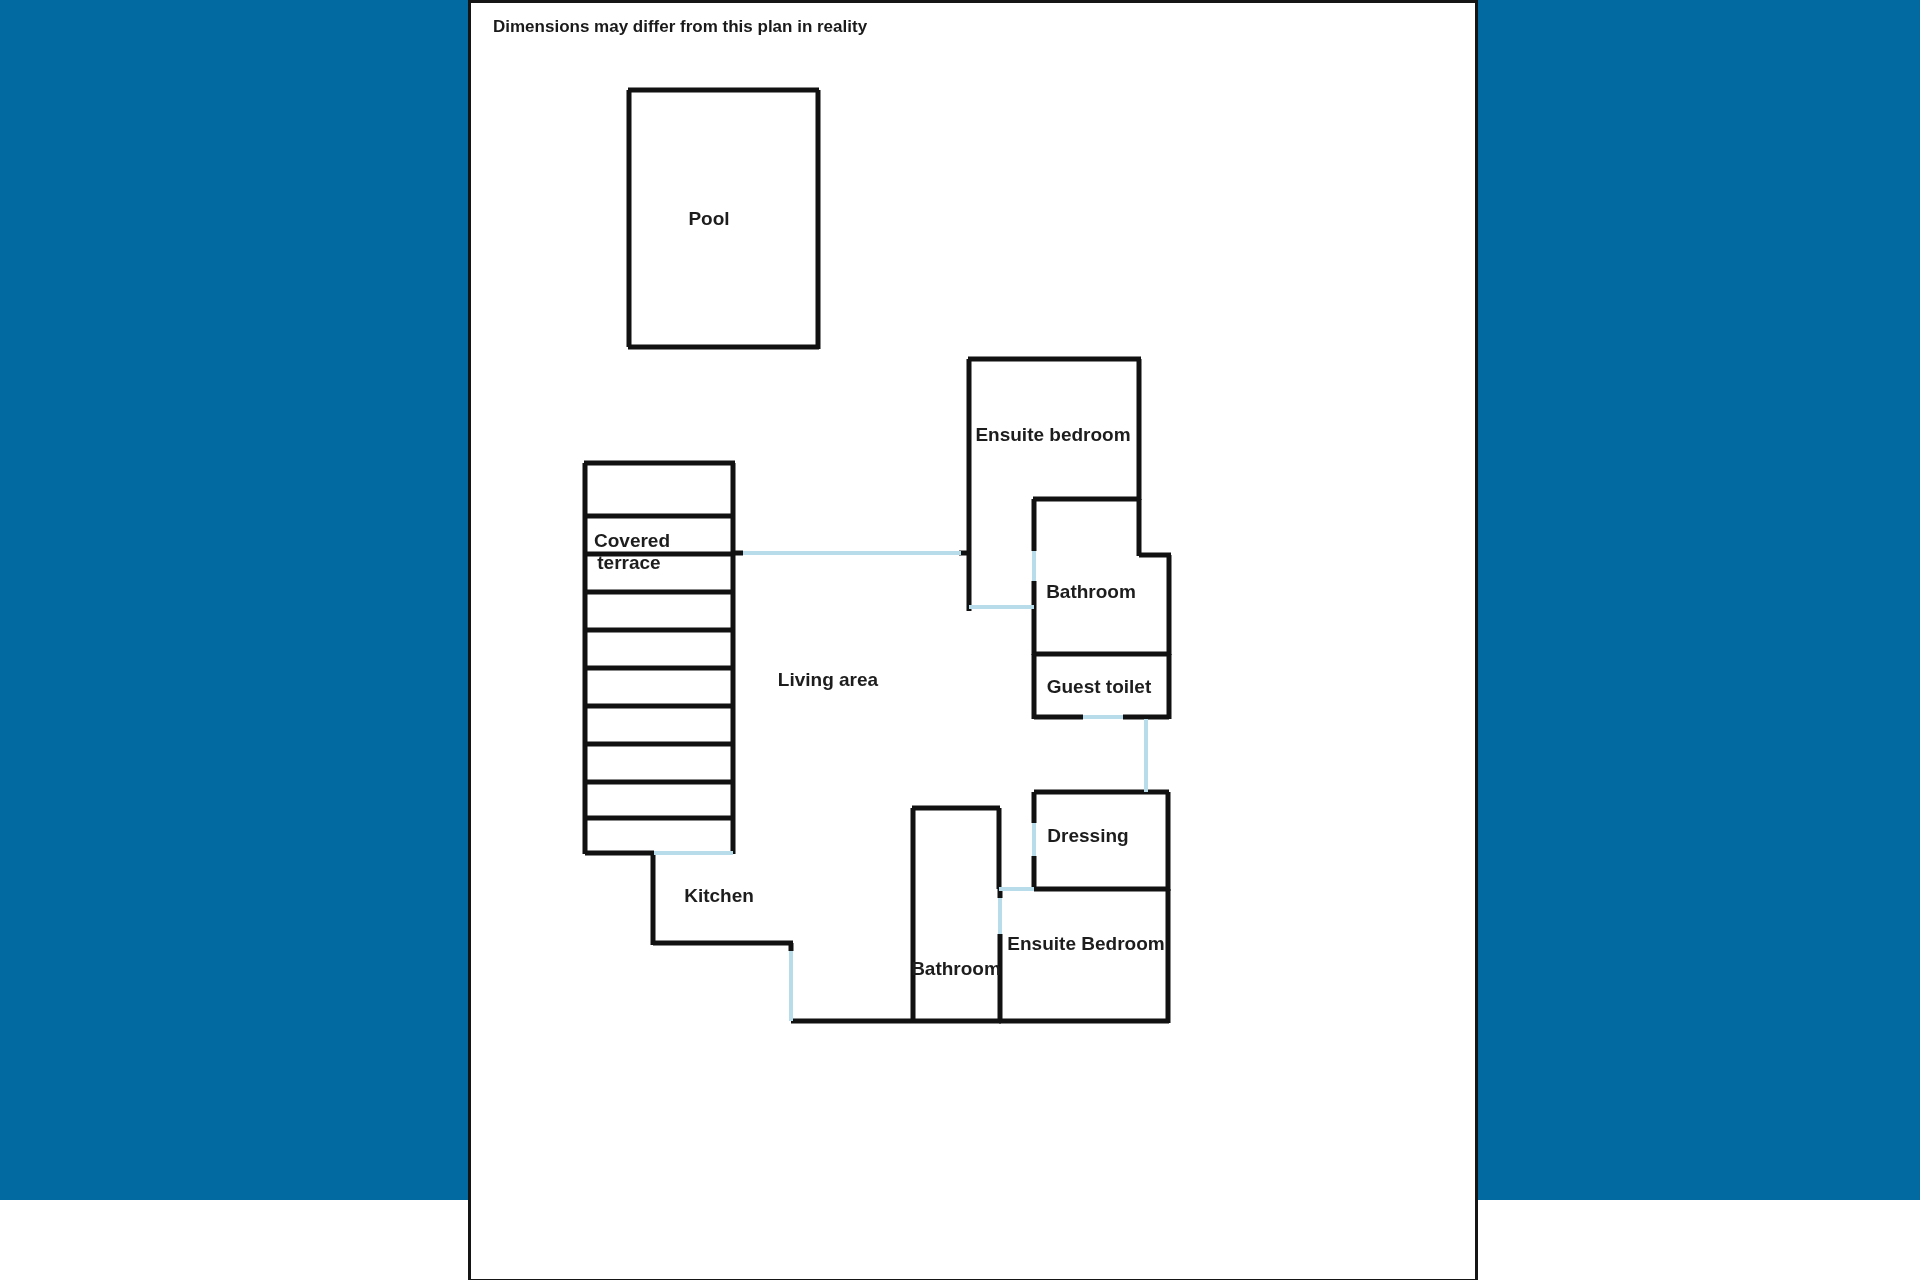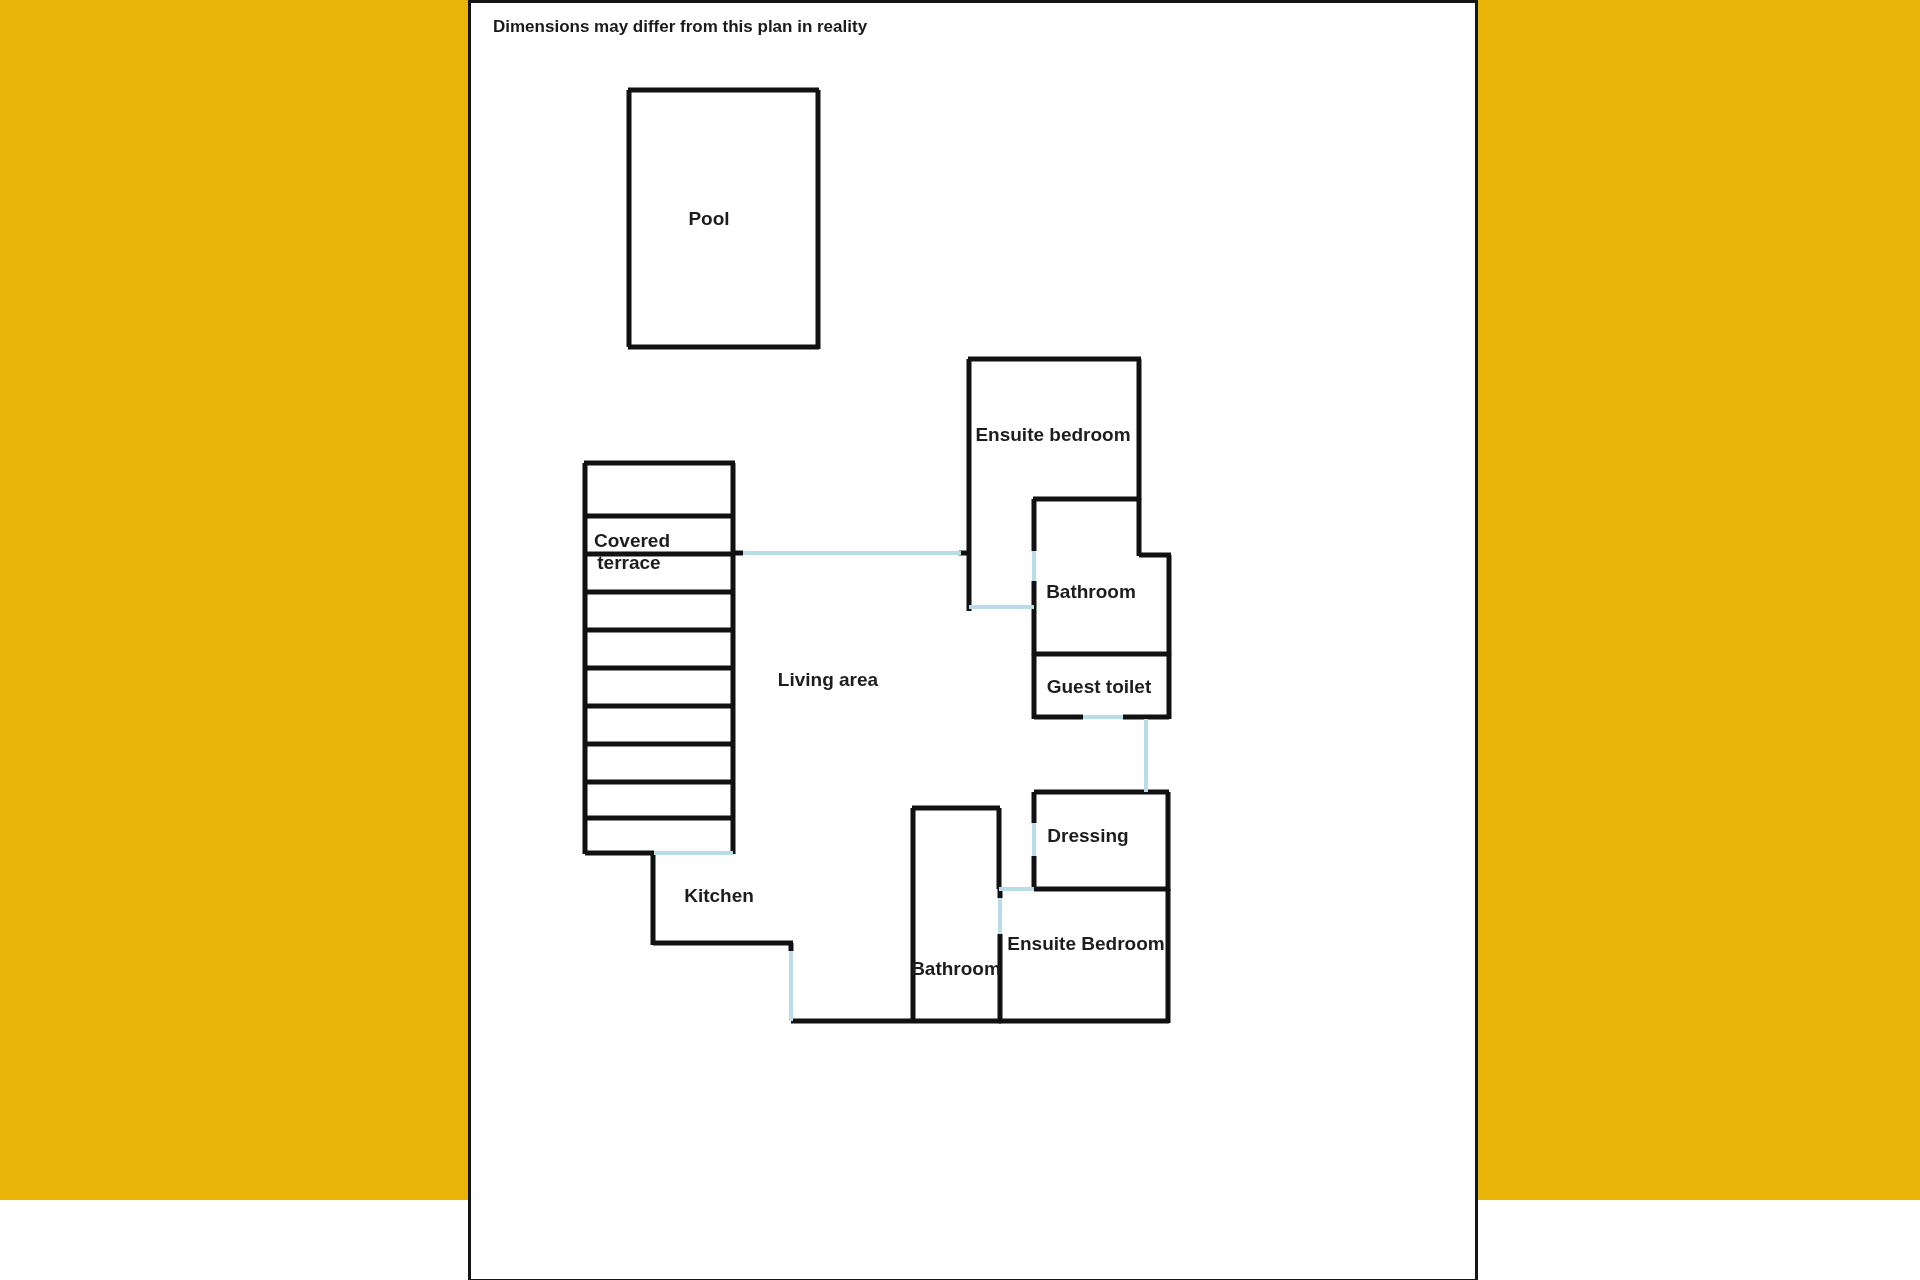--- a/index.html
+++ b/index.html
@@ -11,21 +11,21 @@
   body {
     width: 1920px;
     height: 1280px;
     font-family: "Liberation Sans", sans-serif;
     overflow: hidden;
   }
   #page {
     position: relative;
     width: 1920px;
     height: 1200px;
-    background: #eab308;
+    background: #0369a1;
   }
   
   #plan-sheet {
     position: absolute;
     left: 468px;
     top: 0px;
     width: 1010px;
     height: 1282px;
     background: #ffffff;
     border: 3px solid #151515;

